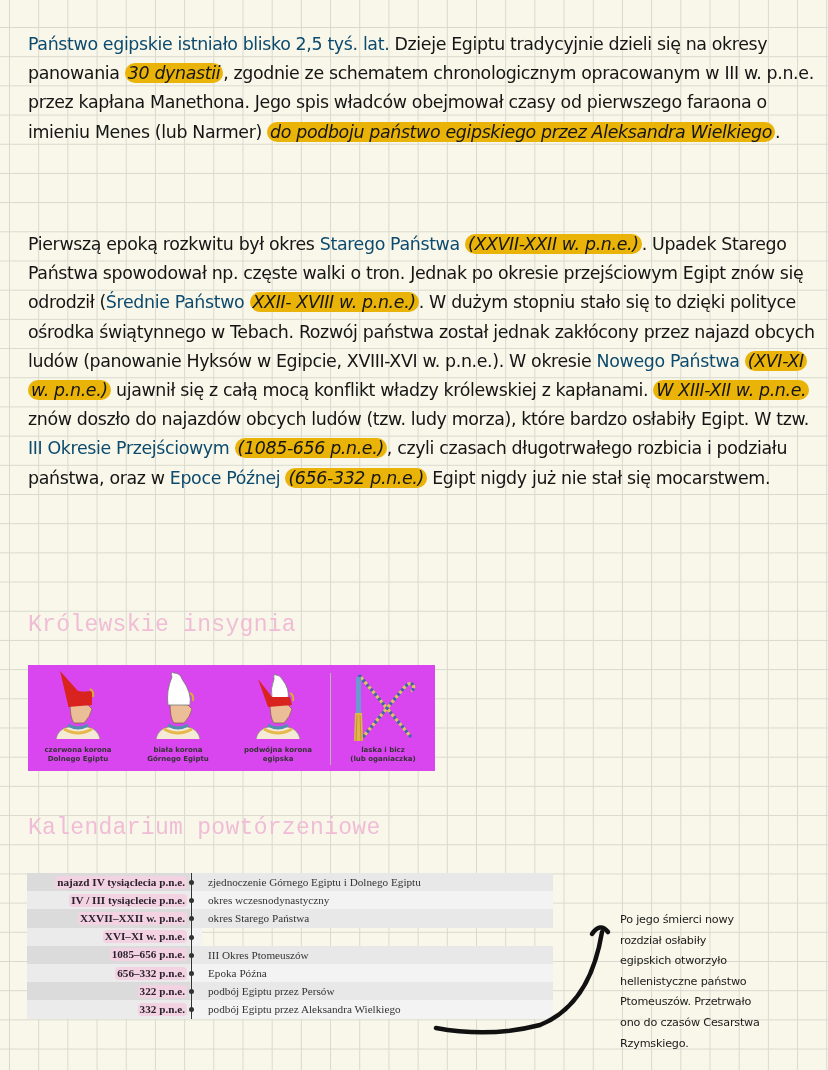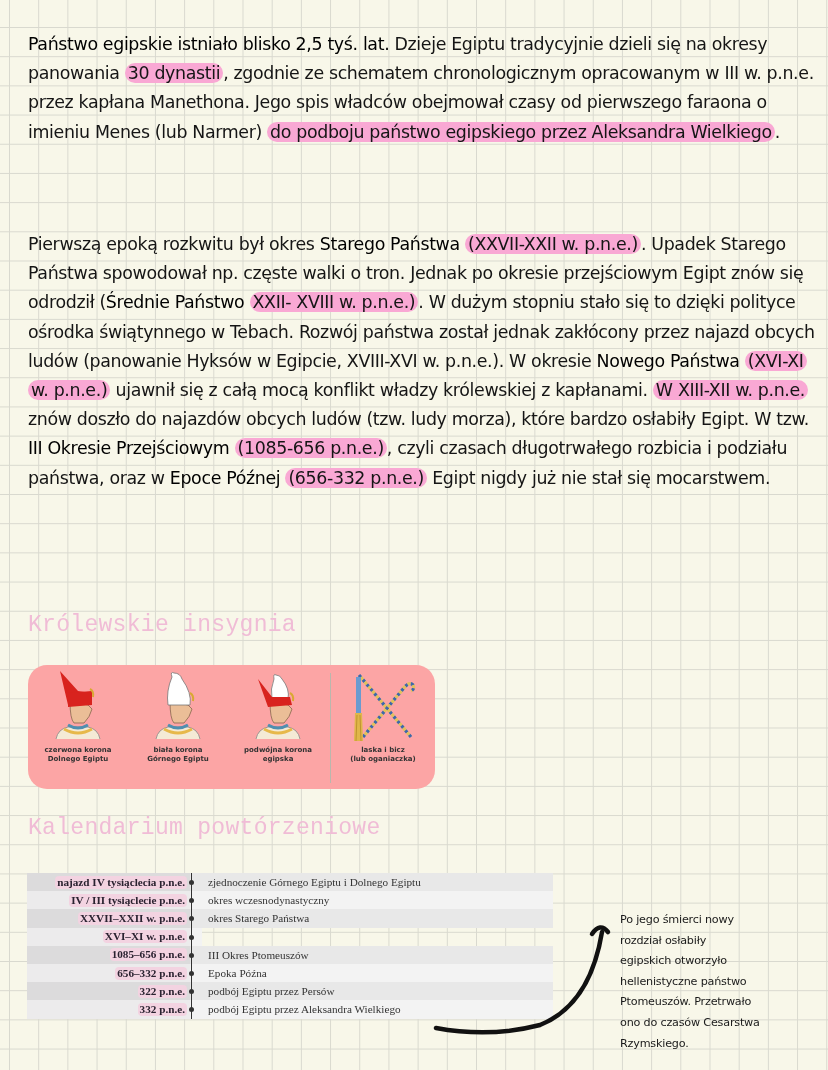--- a/index.html
+++ b/index.html
@@ -20,46 +20,46 @@
     left: 28px;
     width: 790px;
     font-family: "DejaVu Sans", sans-serif;
     font-size: 17.4px;
     line-height: 29.2px;
     letter-spacing: -0.35px;
     color: #151515;
   }
   .p1 { top: 30px; }
   .p2 { top: 230px; }
-  .pink { color: #000000; }
+  .pink { color: #0c4a6e; }
   .hl {
-    background: #f9a8d4;
+    background: #eab308;
     border-radius: 10px;
     padding: 0 3px;
     box-decoration-break: clone;
+    font-style: italic;
     -webkit-box-decoration-break: clone;
   }
   .heading {
     position: absolute;
     left: 28px;
     font-family: Liberation Mono, monospace;
     font-size: 23px;
     color: #f0bcd6;
     letter-spacing: 0.3px;
   }
   .h-insignia { top: 612px; }
   .h-kalend { top: 815px; }
 
   .insignia {
     position: absolute;
     left: 28px; top: 665px;
-    width: 407px; height: 124px;
-    background: #fca5a5;
+    width: 407px; height: 106px;
+    background: #d946ef;
     display: flex;
-    border-radius: 19px;
   }
   .ins-item {
     width: 100px;
     position: relative;
     display: flex; flex-direction: column; align-items: center;
   }
   .ins-item svg { margin-top: 4px; }
   .ins-cap {
     font-family: "DejaVu Sans", sans-serif;
     font-size: 7px; font-weight: bold; color: #333;

